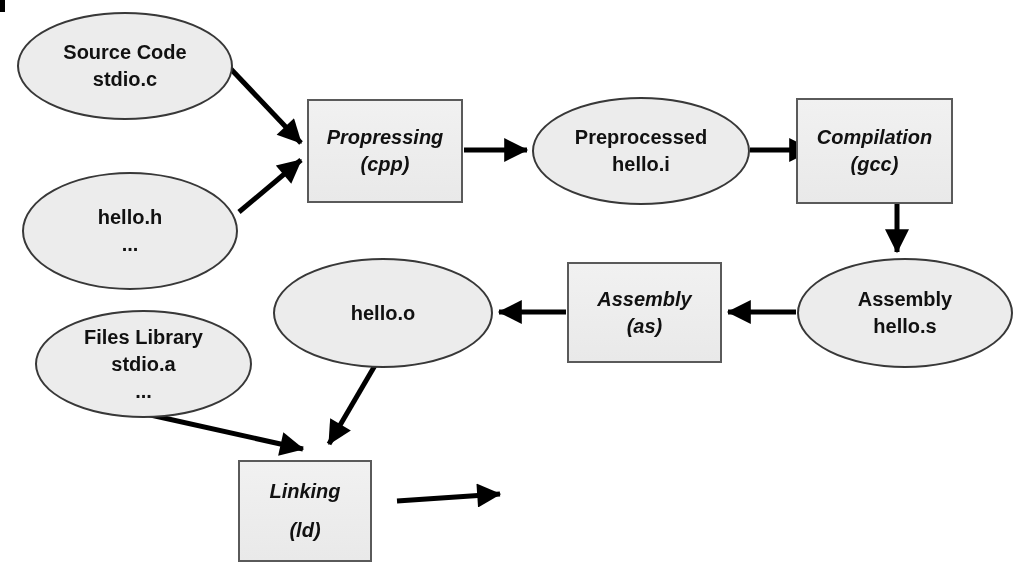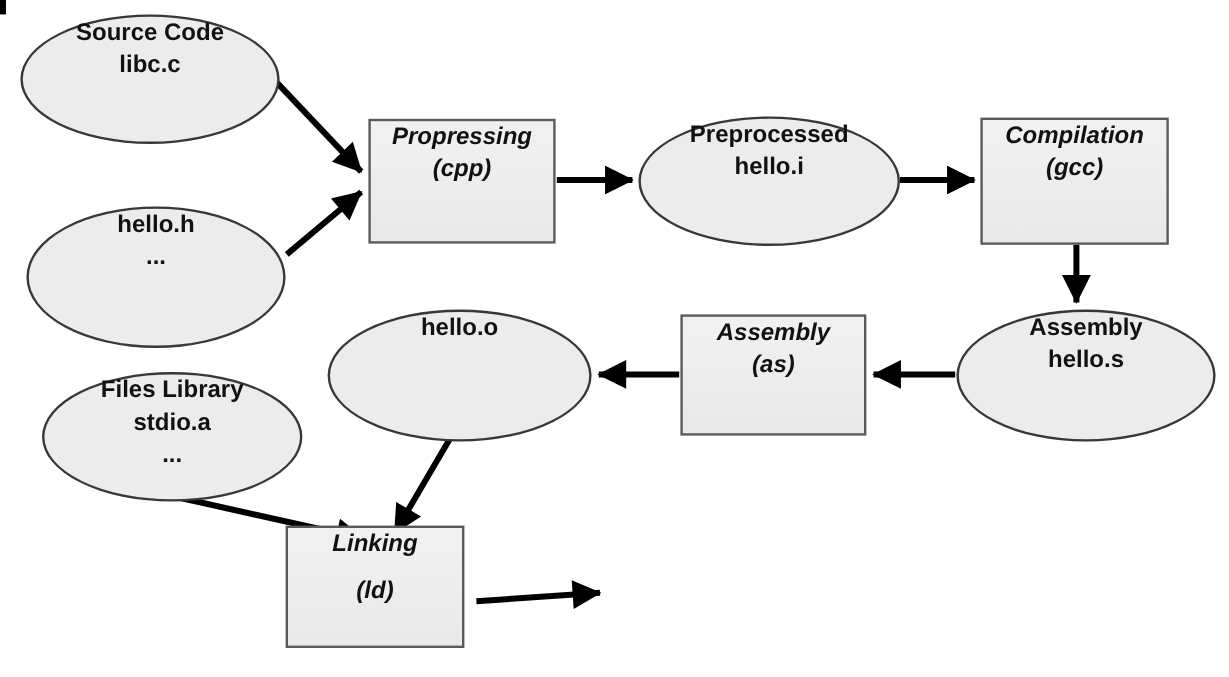--- a/index.html
+++ b/index.html
@@ -14,20 +14,21 @@
   .arrows {
     position: absolute;
     left: 0; top: 0;
     width: 1024px; height: 564px;
     pointer-events: none;
   }
   .node {
     position: absolute;
     display: flex;
     flex-direction: column;
+    justify-content: center;
     align-items: center;
     text-align: center;
     box-sizing: border-box;
     font-weight: bold;
     font-size: 20px;
     line-height: 27px;
     color: #111111;
     background: #ececec;
   }
   .ellipse {
@@ -65,39 +66,39 @@
     <line x1="897" y1="204" x2="897" y2="252" stroke="#000" stroke-width="5" marker-end="url(#ah)"></line>
     <line x1="796" y1="312" x2="728" y2="312" stroke="#000" stroke-width="5" marker-end="url(#ah)"></line>
     <line x1="566" y1="312" x2="499" y2="312" stroke="#000" stroke-width="5" marker-end="url(#ah)"></line>
     <line x1="377" y1="362" x2="329" y2="444" stroke="#000" stroke-width="5" marker-end="url(#ah)"></line>
     <line x1="146" y1="414" x2="303" y2="449" stroke="#000" stroke-width="5" marker-end="url(#ah)"></line>
     <line x1="397" y1="501" x2="500" y2="494" stroke="#000" stroke-width="5" marker-end="url(#ah)"></line>
   </svg>
 
   <div class="node ellipse" style="left:17px; top:12px; width:216px; height:108px;">
     <span>Source Code</span>
-    <span>libc.c</span>
+    <span>stdio.c</span>
   </div>
 
   <div class="node ellipse" style="left:22px; top:172px; width:216px; height:118px;">
     <span>hello.h</span>
     <span>...</span>
   </div>
 
   <div class="node rect" style="left:307px; top:99px; width:156px; height:104px;">
     <span>Propressing</span>
     <span>(cpp)</span>
   </div>
 
   <div class="node ellipse" style="left:532px; top:97px; width:218px; height:108px;">
     <span>Preprocessed</span>
     <span>hello.i</span>
   </div>
 
-  <div class="node rect" style="left:817px; top:98px; width:157px; height:106px;font-style:italic;">
+  <div class="node rect" style="left:796px; top:98px; width:157px; height:106px;font-style:italic;">
     <span>Compilation</span>
     <span>(gcc)</span>
   </div>
 
   <div class="node ellipse" style="left:797px; top:258px; width:216px; height:110px;">
     <span>Assembly</span>
     <span>hello.s</span>
   </div>
 
   <div class="node rect" style="left:567px; top:262px; width:155px; height:101px;">
@@ -108,21 +109,21 @@
   <div class="node ellipse" style="left:273px; top:258px; width:220px; height:110px;">
     <span>hello.o</span>
   </div>
 
   <div class="node ellipse" style="left:35px; top:310px; width:217px; height:108px;">
     <span>Files Library</span>
     <span>stdio.a</span>
     <span>...</span>
   </div>
 
-  <div class="node rect" style="left:238px; top:438px; width:149px; height:102px;gap:12px;">
+  <div class="node rect" style="left:238px; top:460px; width:134px; height:102px;gap:12px;">
     <span>Linking</span>
     <span>(ld)</span>
   </div>
 
 
   <div class="corner-artifact"></div>
 
 </div>
 
 </body></html>

